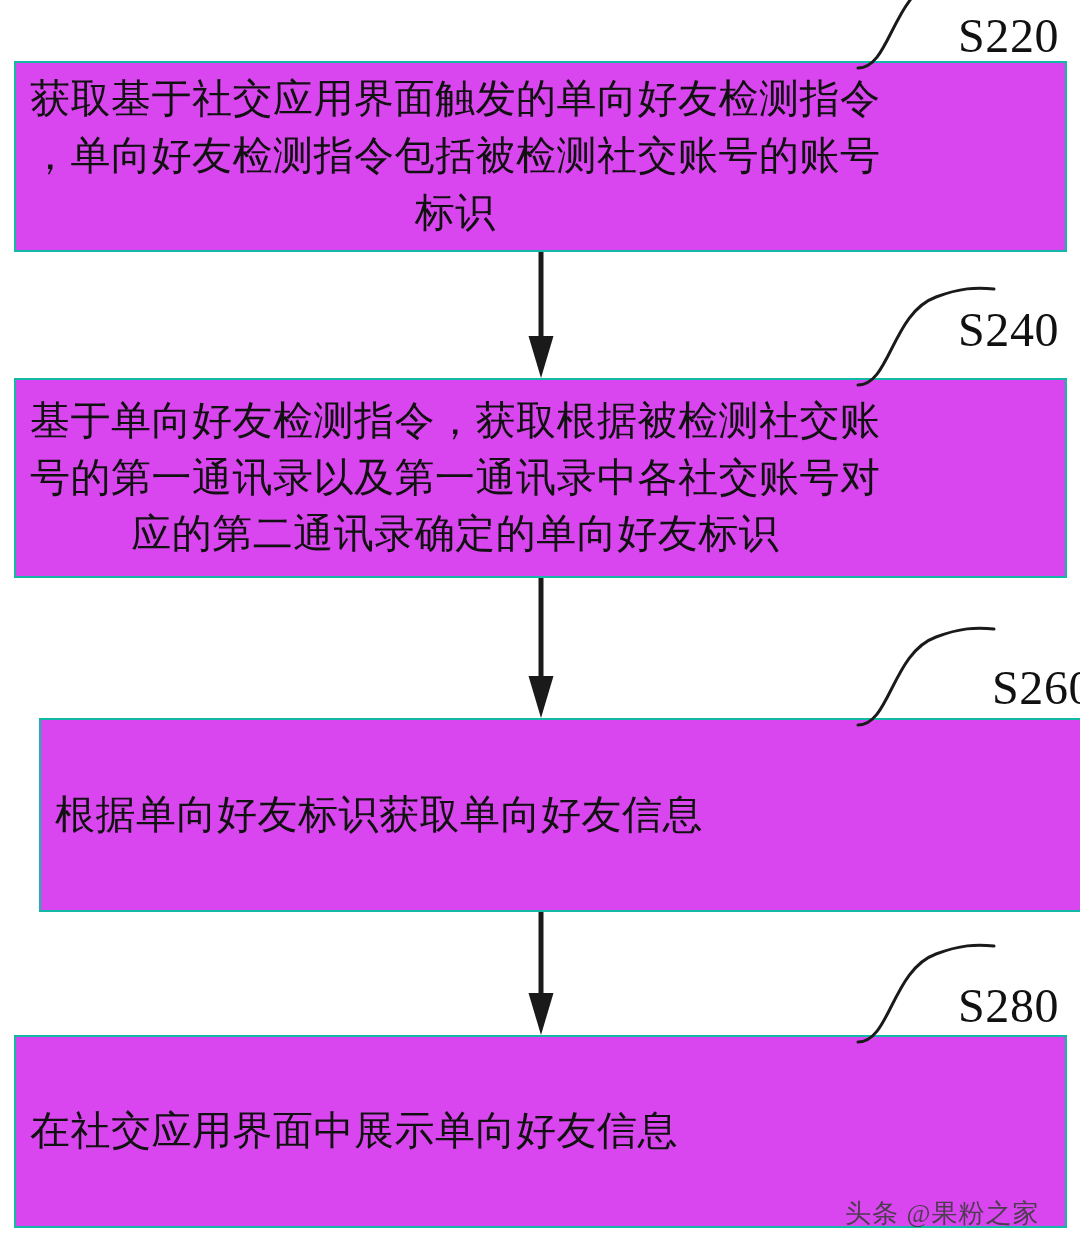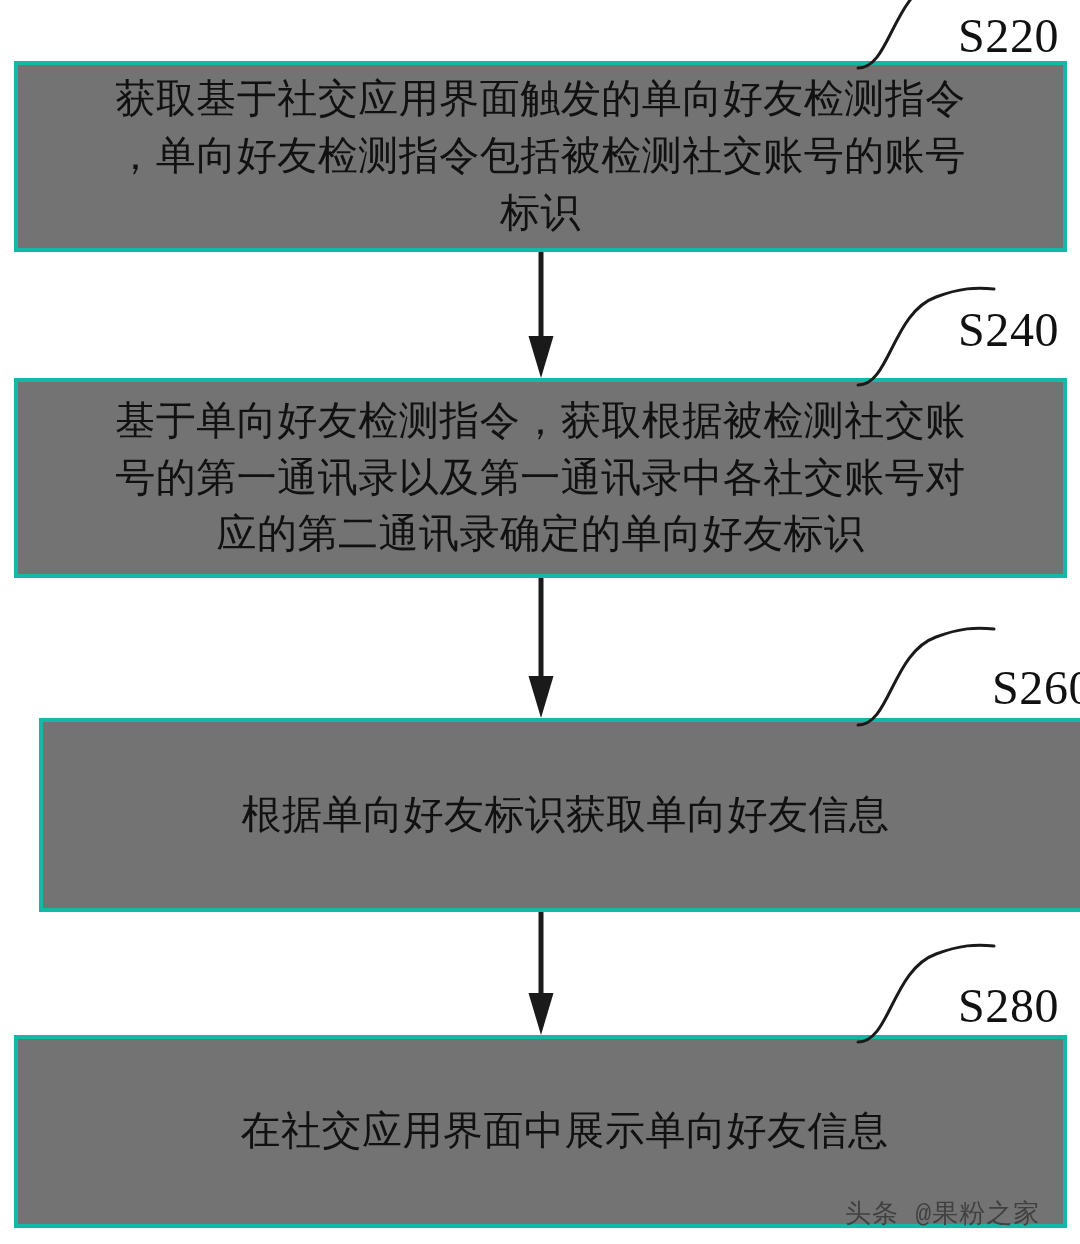--- a/index.html
+++ b/index.html
@@ -16,25 +16,25 @@
   #flowchart {
     position: relative;
     width: 1080px;
     height: 1244px;
     overflow: hidden;
     background: #ffffff;
   }
   .step-box {
     position: absolute;
     box-sizing: border-box;
-    border: 4px solid #14b8a6;
-    background: #737373;
+    border: 2px solid #14b8a6;
+    background: #d946ef;
     display: flex;
     align-items: center;
-    justify-content: center;
+    justify-content: flex-start;
     text-align: center;
   }
   .step-text {
     font-family: "Liberation Serif", "DejaVu Serif", serif;
     font-size: 40px;
     line-height: 1.42;
     color: #111111;
     letter-spacing: 0.5px;
     padding: 0 14px;
     white-space: pre-line;
@@ -51,21 +51,21 @@
   .leader {
     position: absolute;
     pointer-events: none;
   }
   .connector {
     position: absolute;
     pointer-events: none;
   }
   .watermark {
     position: absolute;
-    font-family: Liberation Mono, monospace;
+    font-family: Liberation Serif, serif;
     font-size: 26px;
     color: #3a3a3a;
     white-space: nowrap;
     letter-spacing: 1px;
     opacity: 0.88;
   }
 </style>
 </head>
 <body>
 
@@ -92,21 +92,21 @@
   <div class="step-label" id="label-1" style="left: 958px; top: 302px; font-family: Liberation Serif, serif;">S240</div>
 
   <div class="step-box" id="box-2" style="left: 14px; top: 718px; width: 1053px; height: 194px; margin-left: 25px;">
     <div class="step-text">根据单向好友标识获取单向好友信息</div>
   </div>
   <svg class="leader" id="leader-2" width="200" height="120" viewBox="0 0 200 120" style="left: 848px; top: 613px;">
     <path d="M 10 112 C 42 112, 44 40, 88 24 C 112 15, 128 14, 146 16" fill="none" stroke="#1a1a1a" stroke-width="3" stroke-linecap="round"></path>
   </svg>
   <div class="step-label" id="label-2" style="left: 992px; top: 660px;">S260</div>
 
-  <div class="step-box" id="box-3" style="left: 14px; top: 1035px; width: 1053px; height: 193px; padding-left: 48px;">
+  <div class="step-box" id="box-3" style="left: 14px; top: 1035px; width: 1053px; height: 193px;">
     <div class="step-text">在社交应用界面中展示单向好友信息</div>
   </div>
   <svg class="leader" id="leader-3" width="200" height="120" viewBox="0 0 200 120" style="left: 848px; top: 930px;">
     <path d="M 10 112 C 42 112, 44 40, 88 24 C 112 15, 128 14, 146 16" fill="none" stroke="#1a1a1a" stroke-width="3" stroke-linecap="round"></path>
   </svg>
   <div class="step-label" id="label-3" style="left: 958px; top: 978px; font-family: Liberation Serif, serif;">S280</div>
 
   <svg class="connector" id="conn-0" width="40" height="126" viewBox="0 0 40 126" style="left: 521px; top: 252px;">
       <line x1="20" y1="0" x2="20" y2="88" stroke="#1a1a1a" stroke-width="5"></line>
       <polygon points="7.5,84 32.5,84 20,126" fill="#1a1a1a"></polygon>

